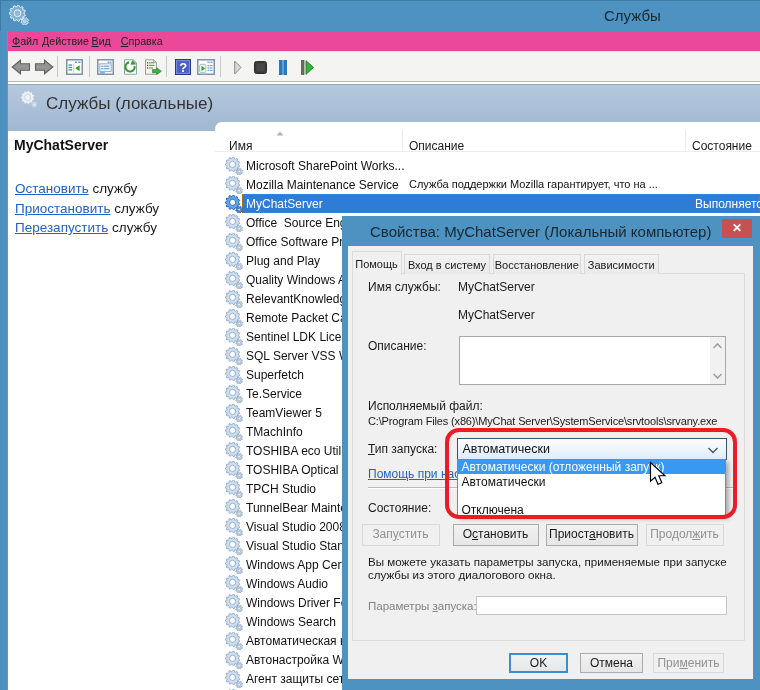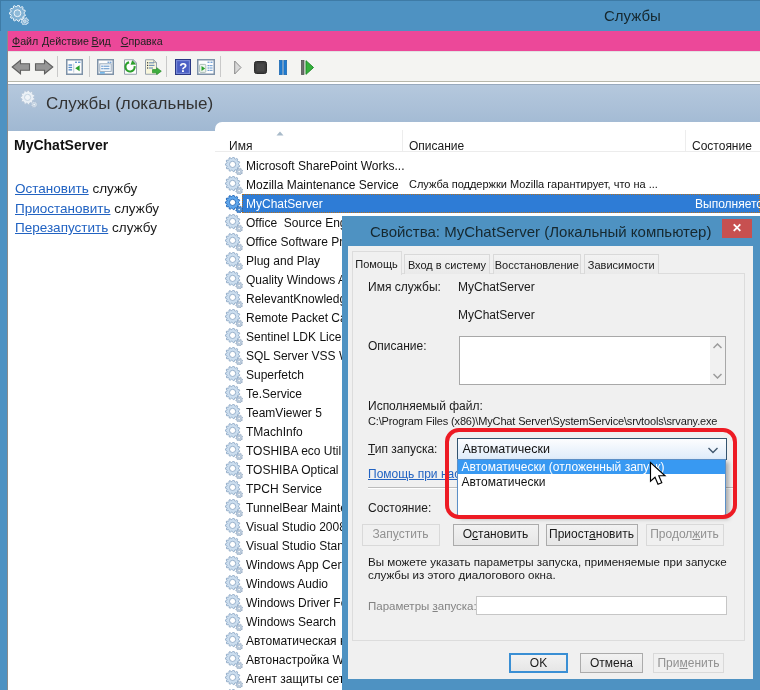--- a/index.html
+++ b/index.html
@@ -374,21 +374,21 @@
       </svg>
       <span class="lname">TOSHIBA Optical Disc Drive</span>
     </div>
 <div class="lrow" style="top:357px">
       <svg class="gicon" style="" width="18" height="18" viewBox="0 0 18 18">
         <path d="M17.42,15.96 L17.10,16.57 L16.06,16.49 L15.66,16.81 L15.52,17.84 L14.86,18.04 L14.18,17.25 L13.66,17.20 L12.84,17.82 L12.23,17.50 L12.31,16.46 L11.99,16.06 L10.96,15.92 L10.76,15.26 L11.55,14.58 L11.60,14.06 L10.98,13.24 L11.30,12.63 L12.34,12.71 L12.74,12.39 L12.88,11.36 L13.54,11.16 L14.22,11.95 L14.74,12.00 L15.56,11.38 L16.17,11.70 L16.09,12.74 L16.41,13.14 L17.44,13.28 L17.64,13.94 L16.85,14.62 L16.80,15.14 Z" fill="#c3d2e2" stroke="#94aac2" stroke-width="0.8"></path>
         <circle cx="14.2" cy="14.6" r="1.3" fill="#f4f7fa" stroke="#94aac2" stroke-width="0.6"></circle>
         <path d="M14.75,8.85 L14.48,9.85 L12.86,10.18 L12.41,10.90 L12.83,12.49 L12.06,13.18 L10.53,12.58 L9.76,12.94 L9.25,14.51 L8.22,14.67 L7.26,13.34 L6.42,13.23 L5.15,14.28 L4.19,13.86 L4.10,12.21 L3.45,11.67 L1.82,11.86 L1.24,10.99 L2.06,9.56 L1.80,8.75 L0.33,8.02 L0.31,6.98 L1.77,6.22 L2.00,5.40 L1.14,3.99 L1.69,3.11 L3.33,3.25 L3.97,2.69 L4.01,1.04 L4.95,0.60 L6.25,1.60 L7.09,1.47 L8.02,0.11 L9.05,0.25 L9.60,1.80 L10.38,2.14 L11.89,1.49 L12.69,2.17 L12.31,3.77 L12.78,4.47 L14.40,4.75 L14.71,5.75 L13.53,6.89 L13.54,7.74 Z" fill="#ccdeef" stroke="#8fa9c6" stroke-width="0.9"></path>
         <circle cx="7.6" cy="7.4" r="3.1" fill="#ffffff" stroke="#8fa9c6" stroke-width="0.9"></circle>
       </svg>
-      <span class="lname">TPCH Service</span>
+      <span class="lname">TPCH Studio</span>
     </div>
 <div class="lrow" style="top:376px">
       <svg class="gicon" style="" width="18" height="18" viewBox="0 0 18 18">
         <path d="M17.42,15.96 L17.10,16.57 L16.06,16.49 L15.66,16.81 L15.52,17.84 L14.86,18.04 L14.18,17.25 L13.66,17.20 L12.84,17.82 L12.23,17.50 L12.31,16.46 L11.99,16.06 L10.96,15.92 L10.76,15.26 L11.55,14.58 L11.60,14.06 L10.98,13.24 L11.30,12.63 L12.34,12.71 L12.74,12.39 L12.88,11.36 L13.54,11.16 L14.22,11.95 L14.74,12.00 L15.56,11.38 L16.17,11.70 L16.09,12.74 L16.41,13.14 L17.44,13.28 L17.64,13.94 L16.85,14.62 L16.80,15.14 Z" fill="#c3d2e2" stroke="#94aac2" stroke-width="0.8"></path>
         <circle cx="14.2" cy="14.6" r="1.3" fill="#f4f7fa" stroke="#94aac2" stroke-width="0.6"></circle>
         <path d="M14.75,8.85 L14.48,9.85 L12.86,10.18 L12.41,10.90 L12.83,12.49 L12.06,13.18 L10.53,12.58 L9.76,12.94 L9.25,14.51 L8.22,14.67 L7.26,13.34 L6.42,13.23 L5.15,14.28 L4.19,13.86 L4.10,12.21 L3.45,11.67 L1.82,11.86 L1.24,10.99 L2.06,9.56 L1.80,8.75 L0.33,8.02 L0.31,6.98 L1.77,6.22 L2.00,5.40 L1.14,3.99 L1.69,3.11 L3.33,3.25 L3.97,2.69 L4.01,1.04 L4.95,0.60 L6.25,1.60 L7.09,1.47 L8.02,0.11 L9.05,0.25 L9.60,1.80 L10.38,2.14 L11.89,1.49 L12.69,2.17 L12.31,3.77 L12.78,4.47 L14.40,4.75 L14.71,5.75 L13.53,6.89 L13.54,7.74 Z" fill="#ccdeef" stroke="#8fa9c6" stroke-width="0.9"></path>
         <circle cx="7.6" cy="7.4" r="3.1" fill="#ffffff" stroke="#8fa9c6" stroke-width="0.9"></circle>
       </svg>
       <span class="lname">TunnelBear Maintenance</span>
     </div>
@@ -524,20 +524,23 @@
           <path d="M0.5 1 L5 5.5 L9.5 1" fill="none" stroke="#40576d" stroke-width="1.4"></path>
         </svg>
     </div>
     <div id="drop">
       <div class="ditem hl" style="top:0.8px">
           <span>Автоматически (отложенный запуск)</span>
         </div>
       <div class="ditem" style="top:15px">
           <span>Автоматически</span>
         </div>
+      <div class="ditem" style="top:43.4px">
+          <span>Отключена</span>
+        </div>
     </div>
     <div id="redbox"></div>
 
     <div class="dbtn dis" style="left:13.5px;width:78px">Зап<u>у</u>стить</div>
     <div class="dbtn" style="left:104.5px;width:86px">О<u>с</u>тановить</div>
     <div class="dbtn" style="left:197.5px;width:92px">Приост<u>а</u>новить</div>
     <div class="dbtn dis" style="left:297.5px;width:78px">Продол<u>ж</u>ить</div>
 
     <div class="dlabel" style="left:20px;top:309px;width:372px;font-size:11.6px">Вы можете указать параметры запуска, применяемые при запуске службы из этого диалогового окна.</div>
     <div class="dlabel gray" style="left:20px;top:354px;font-size:11.5px">Параметры <u>з</u>апуска:</div>

